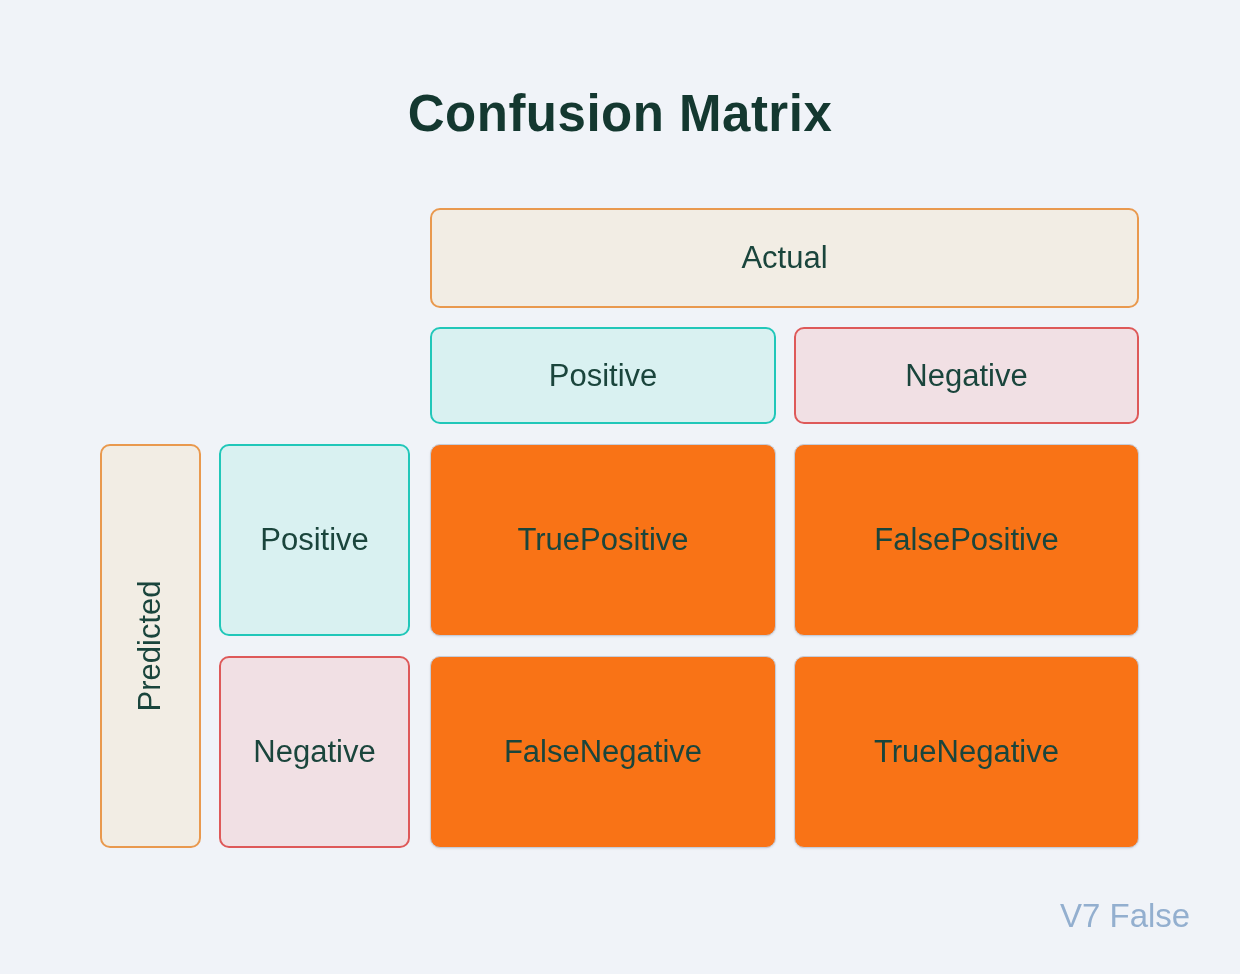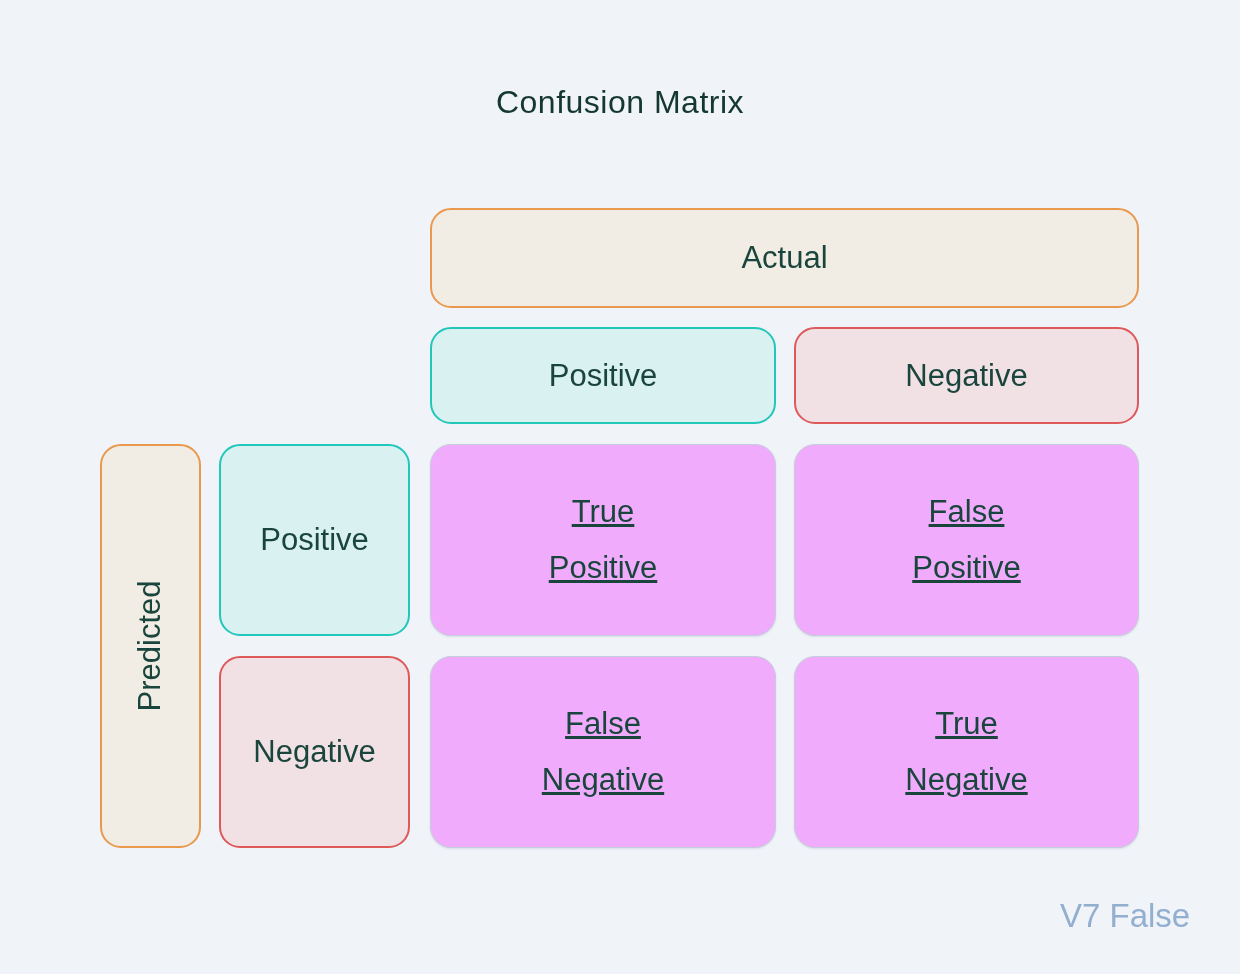--- a/index.html
+++ b/index.html
@@ -14,56 +14,54 @@
     height: 974px;
     background: #F0F3F8;
     overflow: hidden;
   }
   .page-title {
     position: absolute;
     left: 0;
     top: 84px;
     width: 1240px;
     text-align: center;
-    font-size: 32px;
-    font-weight: normal;
+    font-size: 51px;
+    font-weight: bold;
     letter-spacing: 0.5px;
     color: #143830;
     margin: 0;
   }
   .box {
     position: absolute;
     box-sizing: border-box;
     display: flex;
     align-items: center;
     justify-content: center;
-    border-radius: 21px;
+    border-radius: 10px;
     font-size: 31px;
     color: #1A453C;
     text-align: center;
   }
   .axis-box {
     background: #F2EDE4;
     border: 2.5px solid #E9994E;
   }
   .positive-box {
     background: #D9F1F1;
     border: 2.5px solid #21C7B9;
   }
   .negative-box {
     background: #F1E0E4;
     border: 2.5px solid #DE5959;
   }
   .cell-box {
-    background: #f0abfc;
+    background: #f97316;
     border: 1.5px solid #C5CDDA;
     box-shadow: 0 1px 2px rgba(120,135,160,0.18);
-    flex-direction: column;
     line-height: 56px;
-    text-decoration: underline;
   }
   .rotated-label {
     transform: rotate(-90deg);
     white-space: nowrap;
   }
   
   .actual-header   { left: 430px; top: 208px; width: 709px; height: 100px; }
   .col-positive    { left: 430px; top: 327px; width: 346px; height: 97px; }
   .col-negative    { left: 794px; top: 327px; width: 345px; height: 97px; }
   .predicted-header{ left: 100px; top: 444px; width: 101px; height: 404px; }

